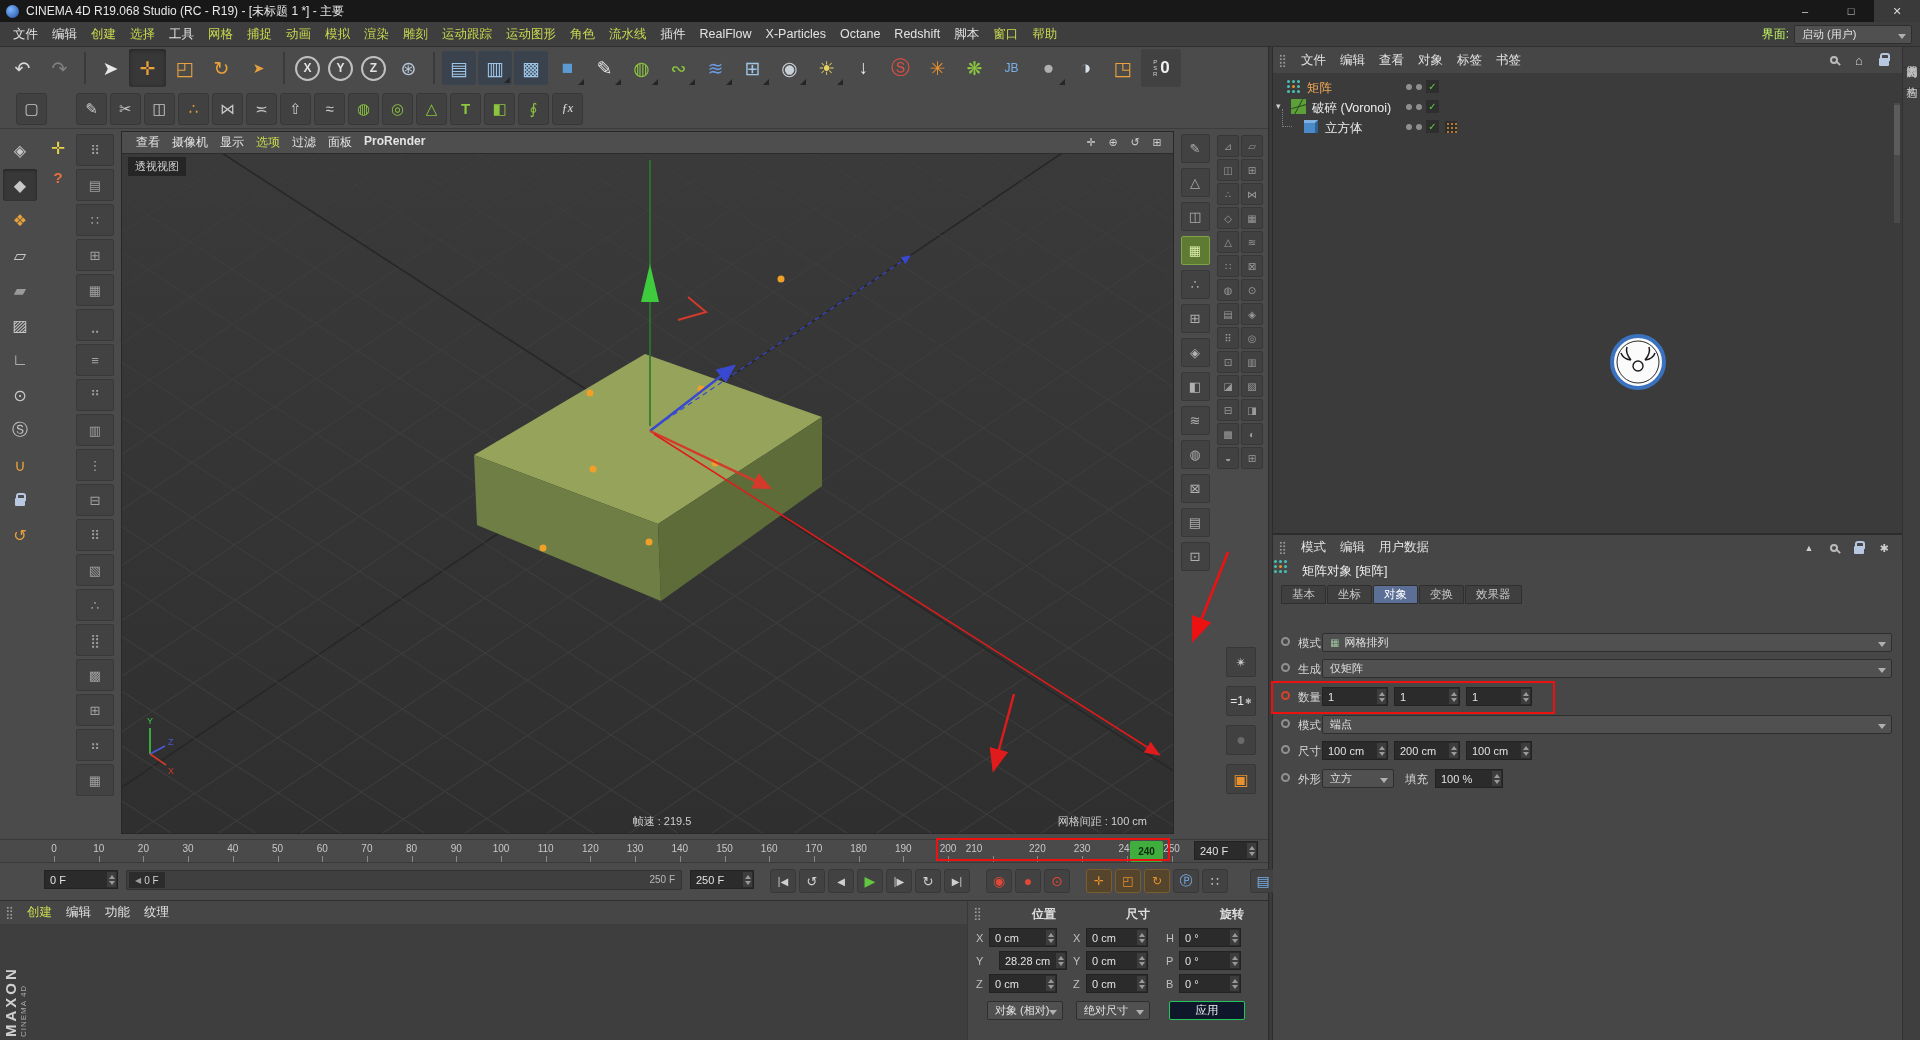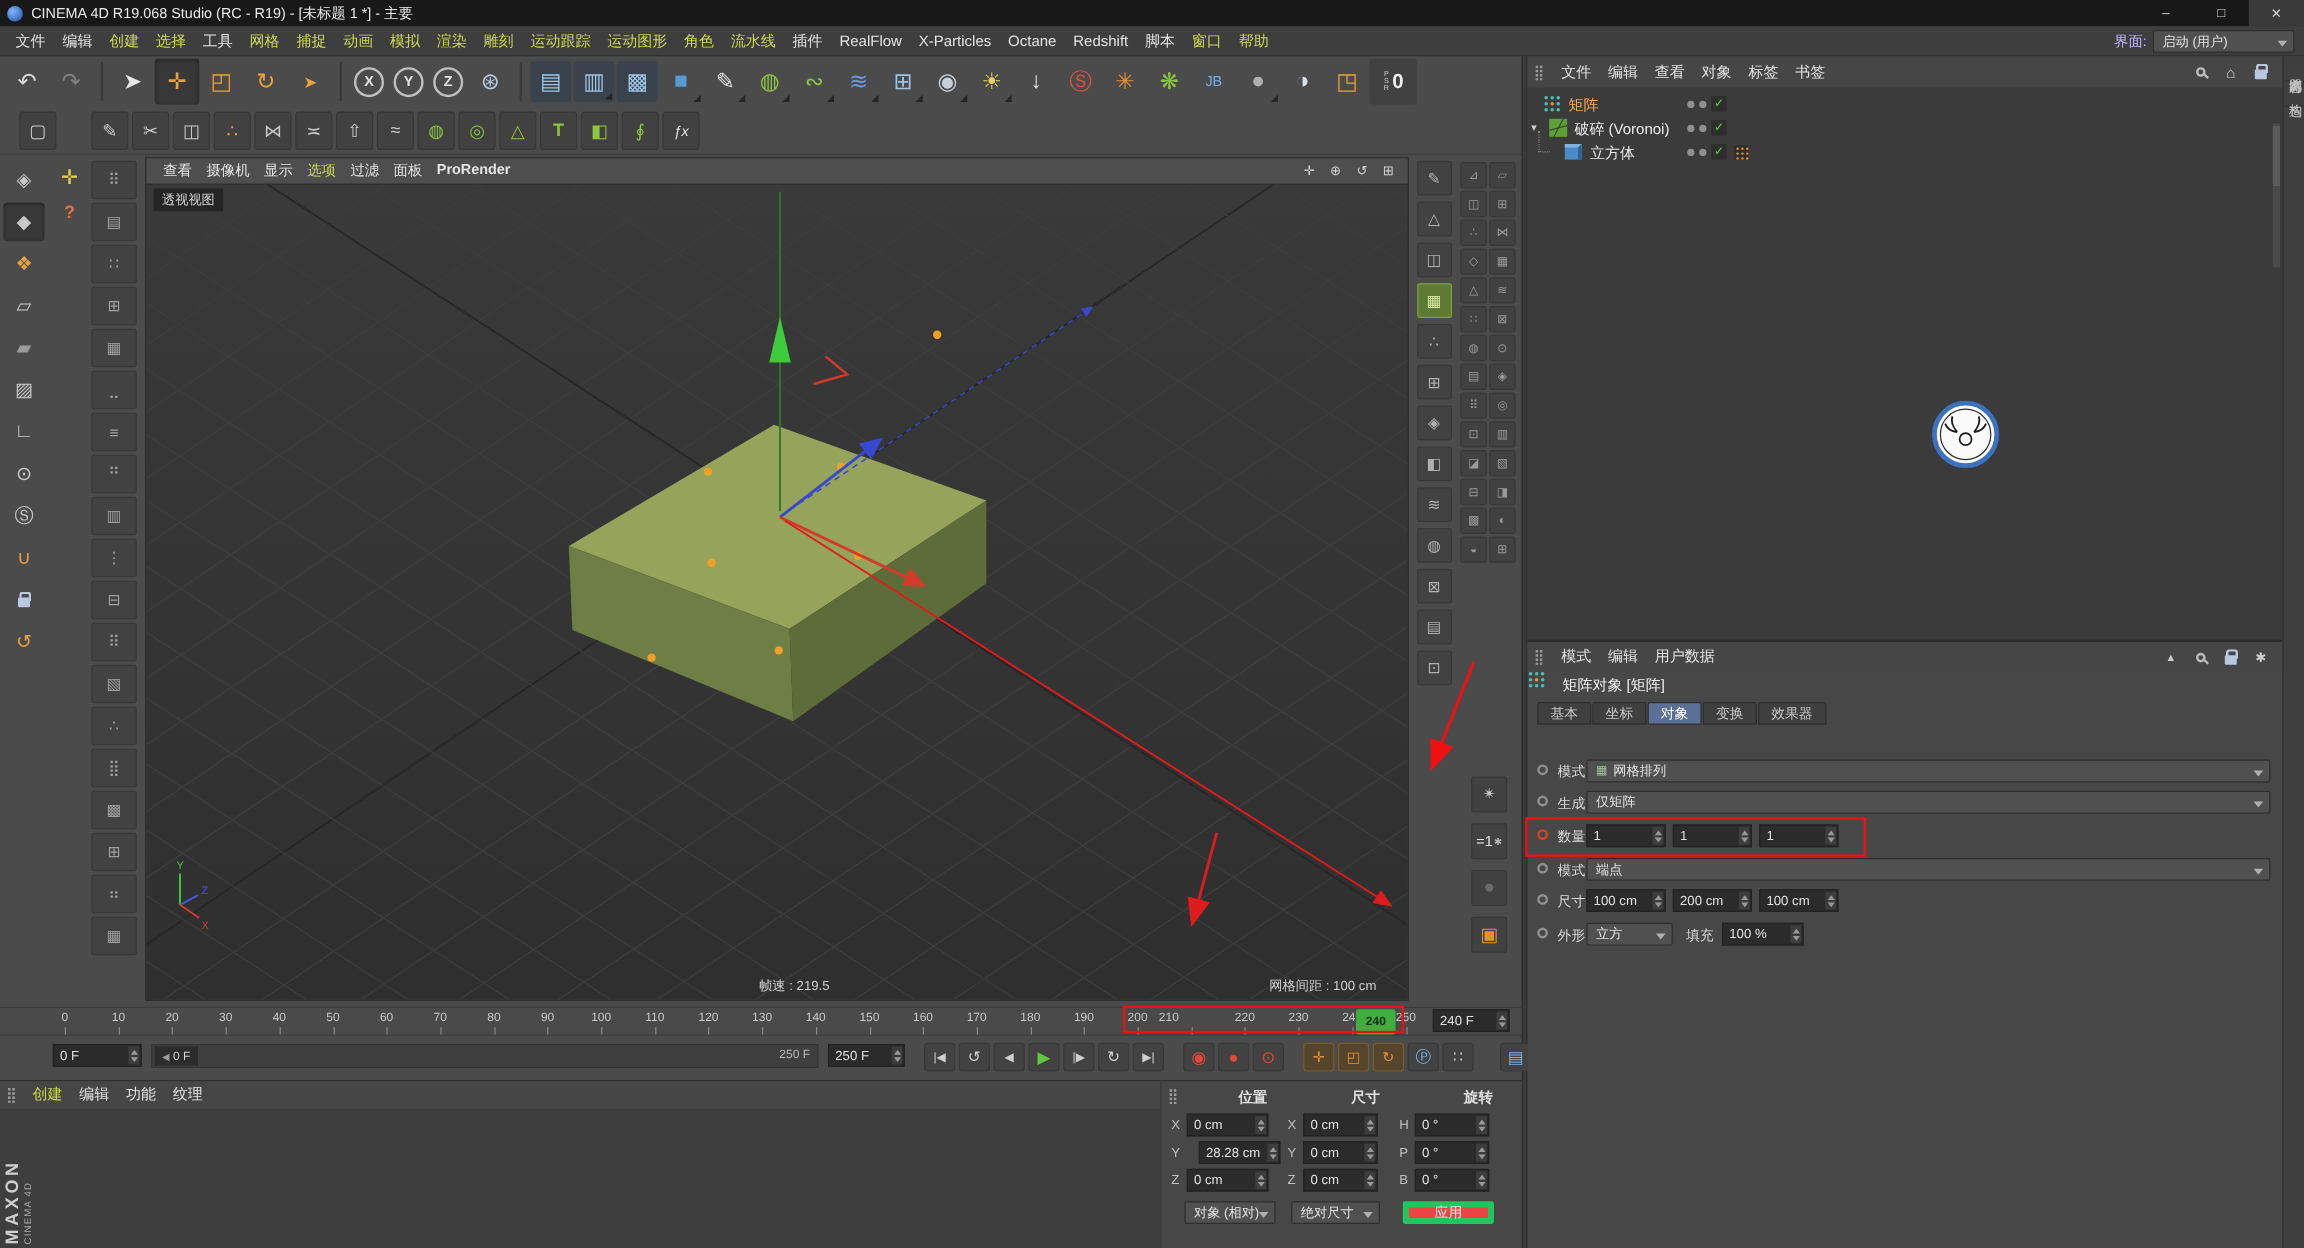--- a/index.html
+++ b/index.html
@@ -89,21 +89,21 @@
 #matmgr{left:0;top:900px;width:967px;height:140px;background:#3e3e3e;border-top:1px solid #2e2e2e}
 #matmenu{position:absolute;left:0;top:0;width:100%;height:23px;background:#464646;display:flex;align-items:center;padding-left:20px}
 #maxonlogo{position:absolute;left:2px;top:26px;height:110px;display:flex}
 .vlogo{writing-mode:vertical-rl;transform:rotate(180deg);color:#cfcfcf}
 #logo-main{font-size:15px;font-weight:bold;letter-spacing:3px}
 #logo-sub{font-size:8px;color:#aaa;letter-spacing:1px}
 
 #coordpanel{left:967px;top:900px;width:301px;height:140px;background:#474747;border-left:1px solid #383838;border-top:1px solid #2e2e2e}
 .co-head{position:absolute;top:5px;font-weight:bold;font-size:12px;color:#e0e0e0;width:60px;text-align:right}
 .co-label{position:absolute;font-size:11px;color:#c0c0c0}
-#applybtn{position:absolute;background:#ef4444;border:5px solid #22c55e;border-radius:2px;color:#eee;font-size:11.5px;display:flex;align-items:center;justify-content:center}
+#applybtn{position:absolute;background:#0f172a;border:1px solid #22c55e;border-radius:2px;color:#eee;font-size:11.5px;display:flex;align-items:center;justify-content:center}
 
 #rightpanel{left:1273px;top:47px;width:629px;height:993px;background:#474747}
 #ommenu{position:absolute;left:0;top:0;width:629px;height:26px;background:#464646;display:flex;align-items:center;padding-left:6px}
 #omicons{position:absolute;right:10px;top:5px;display:flex;gap:9px;align-items:center}
 #omlist{position:absolute;left:0;top:26px;width:629px;height:460px;background:#3b3b3b}
 .om-row{position:absolute;left:0;width:620px;height:20px}
 .om-name{position:absolute;top:3px;font-size:12.5px;color:#ececec;white-space:nowrap}
 .om-name.sel-name{color:#f0a858}
 .exp{position:absolute;left:3px;top:4px;font-size:9px;color:#cccccc}
 .vis-dot{position:absolute;top:7px;width:6px;height:6px;border-radius:50%;background:#8f8f8f}
@@ -180,21 +180,21 @@
         <div class="menu-item">插件</div>
         <div class="menu-item">RealFlow</div>
         <div class="menu-item">X-Particles</div>
         <div class="menu-item">Octane</div>
         <div class="menu-item">Redshift</div>
         <div class="menu-item">脚本</div>
         <div class="menu-item hl">窗口</div>
         <div class="menu-item hl">帮助</div>
       </div>
     <div id="iface">
-      <span style="color:#c4b5fd">界面:</span>
+      <span style="color:#bef264">界面:</span>
       <div class="dd" style="position:relative;width:118px">
           <span>启动 (用户)</span>
         </div>
     </div>
   </div>
 
   <div id="toolbar1" class="abs">
       <div class="tbtn" style="color: rgb(216, 216, 216);">↶</div>
       <div class="tbtn" style="color: rgb(128, 128, 128);">↷</div>
       <div class="tsep"></div>
@@ -243,21 +243,21 @@
       <div class="tbtn2" style="color: rgb(200, 200, 200);">⋈</div>
       <div class="tbtn2" style="color: rgb(200, 200, 200);">≍</div>
       <div class="tbtn2" style="color: rgb(200, 200, 200);">⇧</div>
       <div class="tbtn2" style="color: rgb(200, 200, 200);">≈</div>
       <div class="tbtn2" style="color: rgb(140, 198, 63);">◍</div>
       <div class="tbtn2" style="color: rgb(140, 198, 63);">◎</div>
       <div class="tbtn2" style="color: rgb(140, 198, 63);">△</div>
       <div class="tbtn2 bold" style="color: rgb(140, 198, 63); font-size: 15px;">T</div>
       <div class="tbtn2" style="color: rgb(140, 198, 63);">◧</div>
       <div class="tbtn2" style="color: rgb(140, 198, 63);">∮</div>
-      <div class="tbtn2 italic" style="color: rgb(224, 224, 224); font-size: 12px;">ƒx</div>
+      <div class="tbtn2 italic" style="color: rgb(224, 224, 224); font-size: 12px; font-family: Liberation Serif, serif;">ƒx</div>
     </div>
 
   <div id="leftcol" class="abs">
       <div class="ltbtn" style="color: rgb(200, 200, 200);">◈</div>
       <div class="ltbtn sel" style="color: rgb(200, 200, 200);">◆</div>
       <div class="ltbtn" style="color: rgb(232, 161, 60);">❖</div>
       <div class="ltbtn" style="color: rgb(200, 200, 200);">▱</div>
       <div class="ltbtn" style="color: rgb(154, 154, 154);">▰</div>
       <div class="ltbtn" style="color: rgb(200, 200, 200);">▨</div>
       <div class="ltbtn" style="color: rgb(200, 200, 200);">∟</div>

